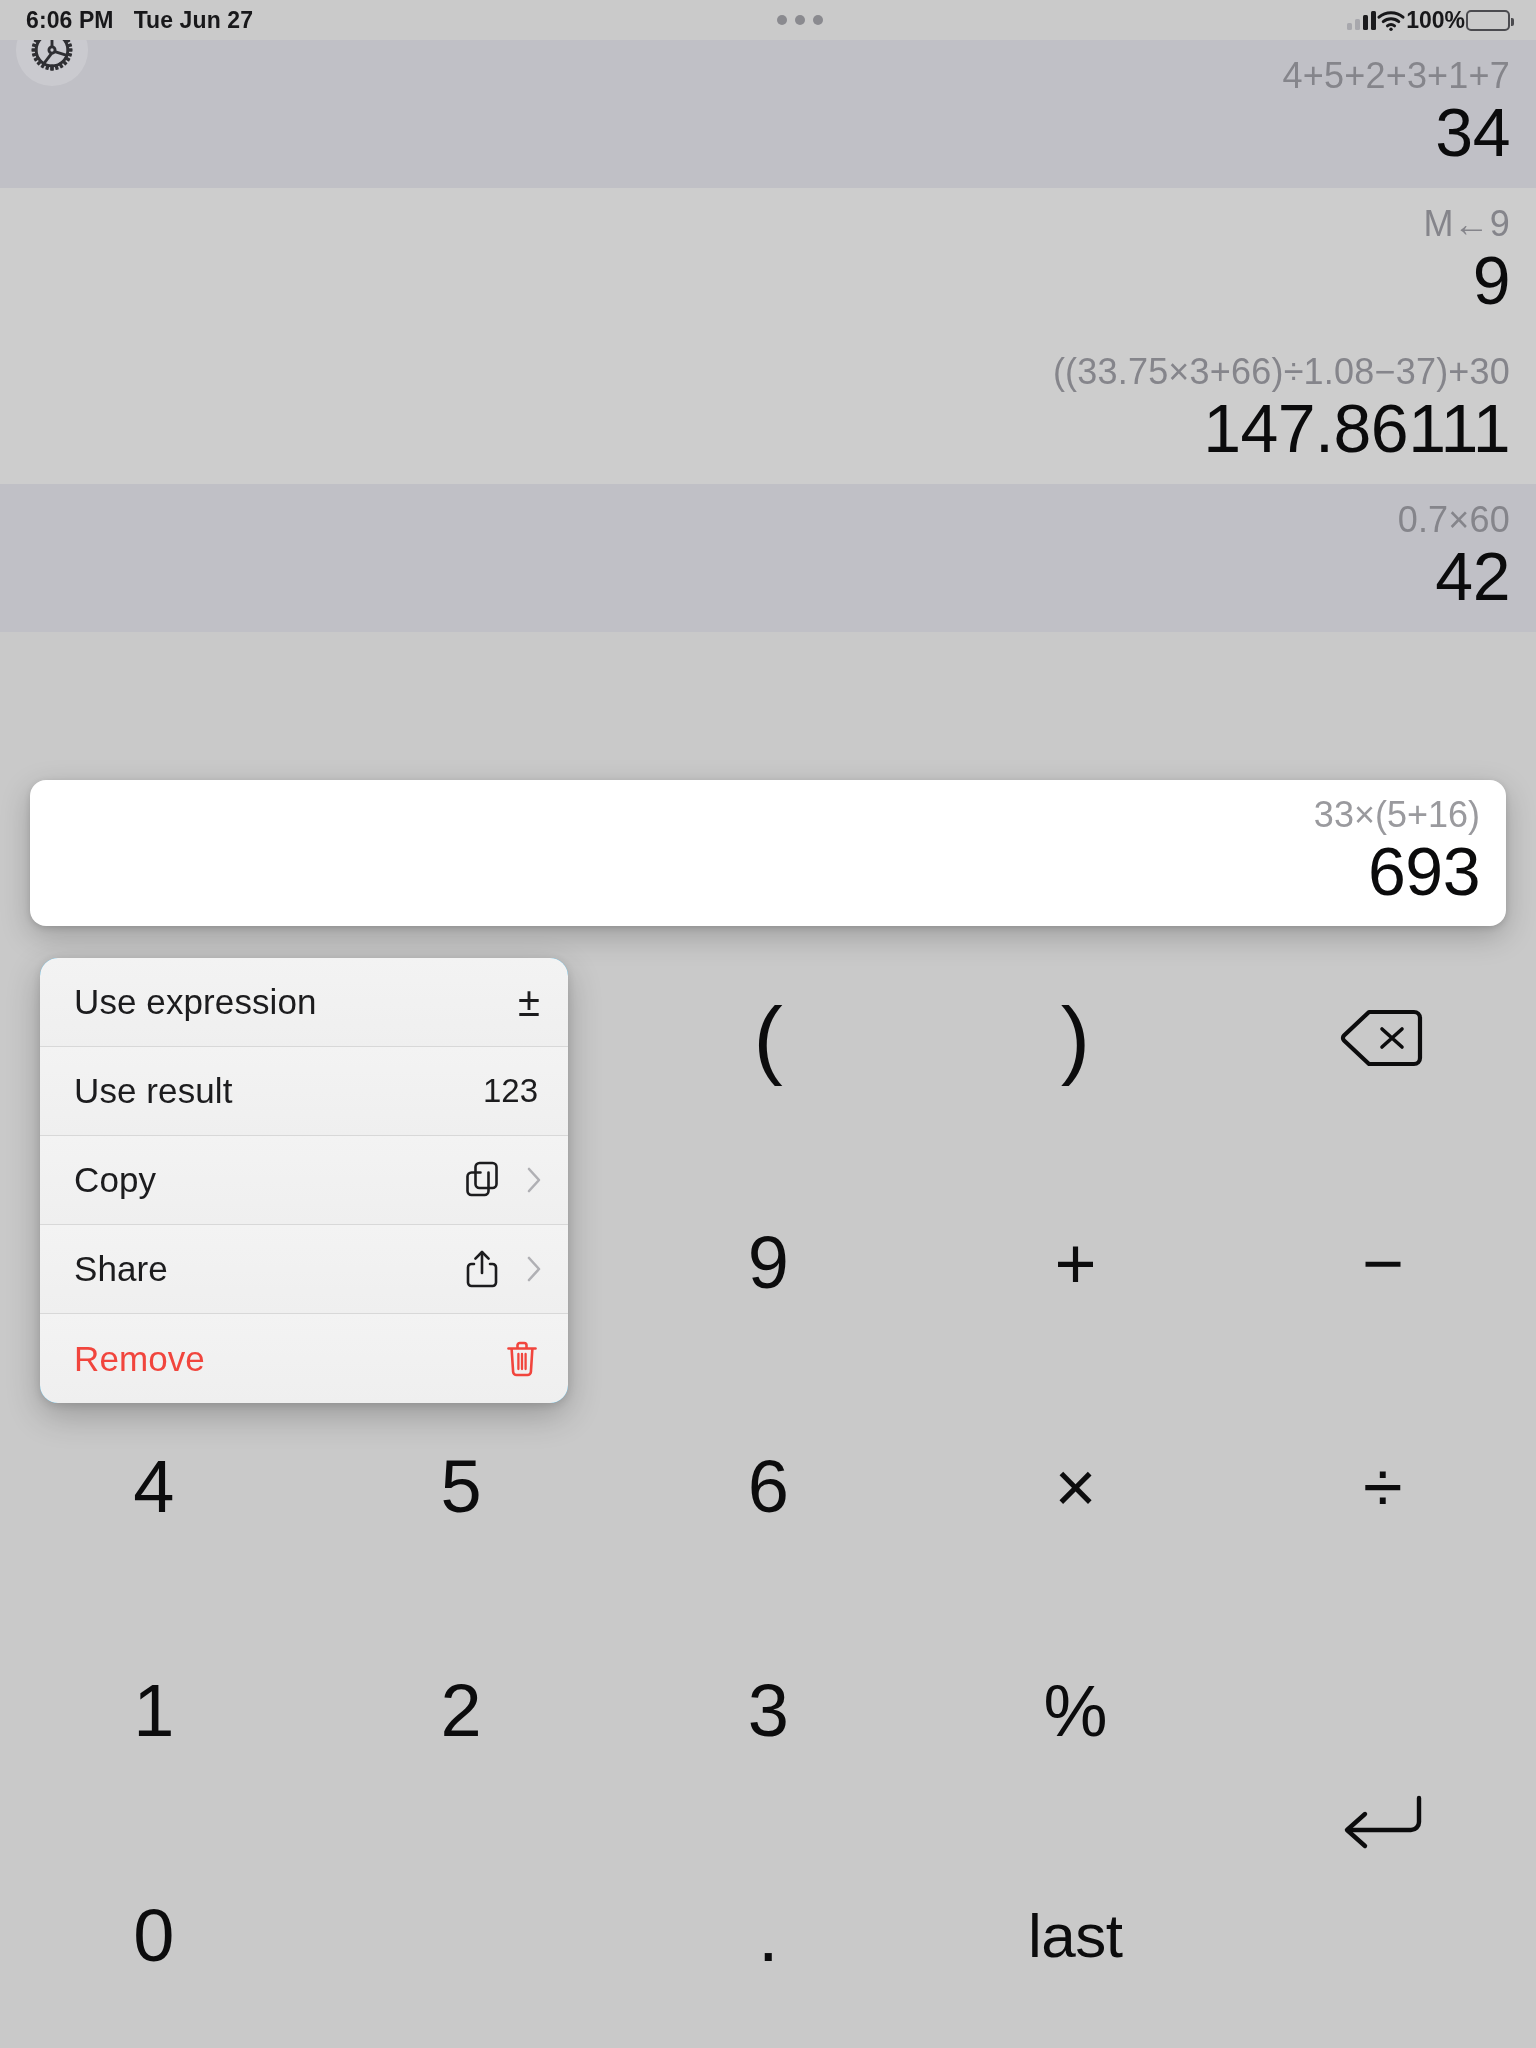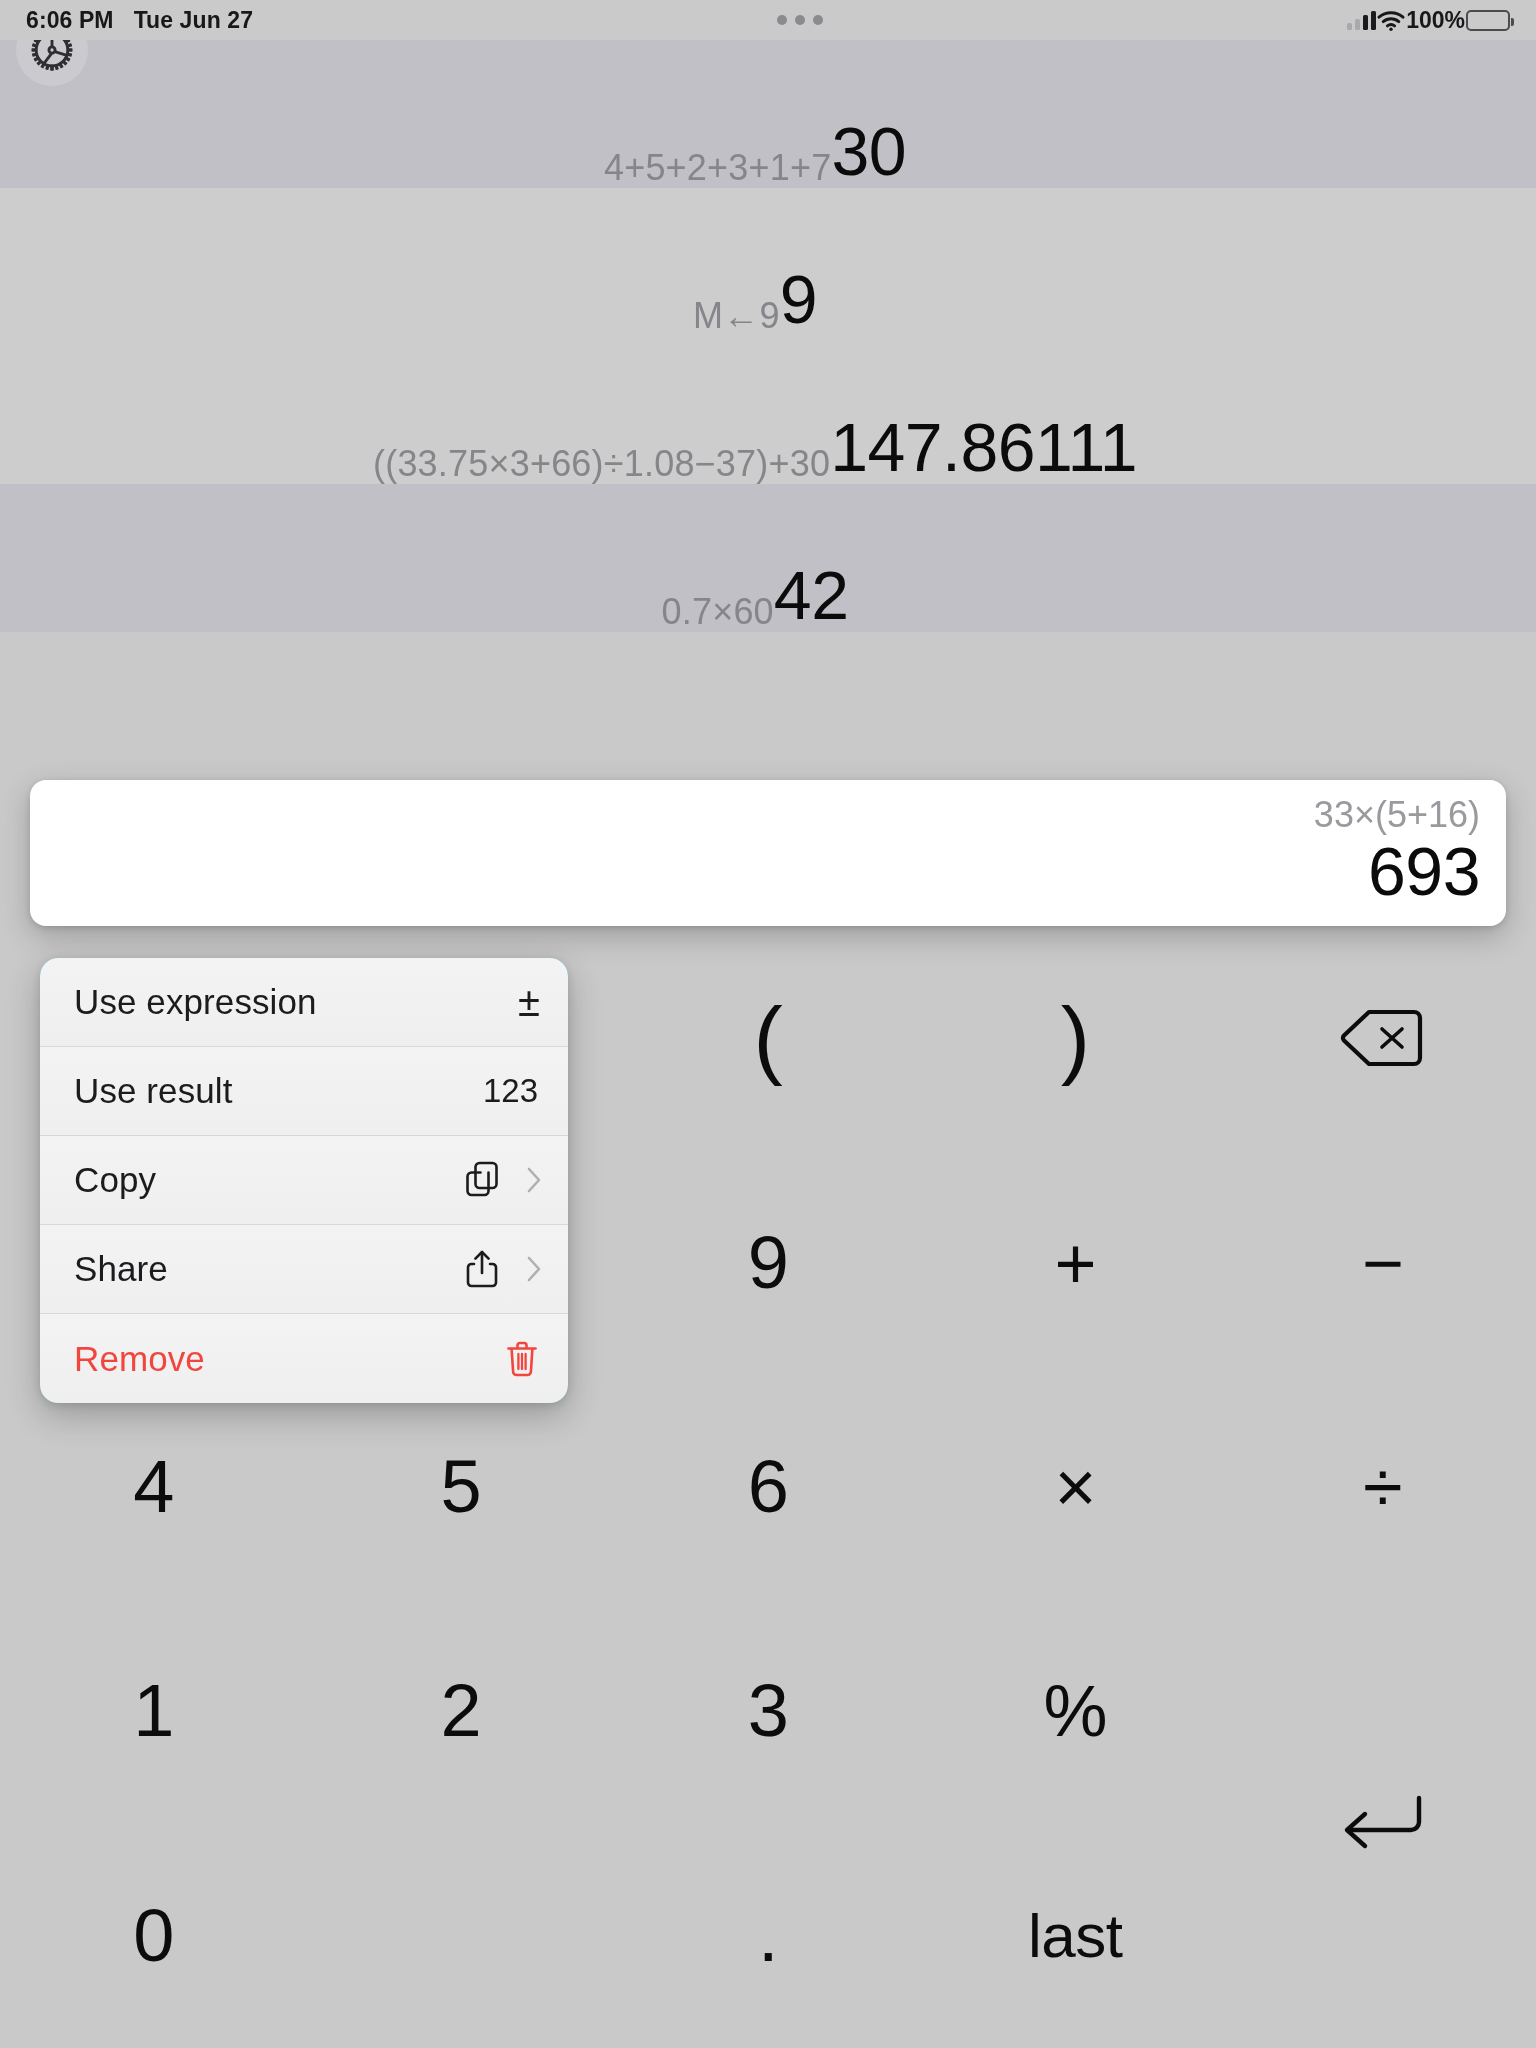--- a/index.html
+++ b/index.html
@@ -116,21 +116,21 @@
     width: 1536px;
     height: 740px;
     z-index: 10;
   }
   .hrow {
     position: relative;
     width: 100%;
     height: 148px;
     padding-right: 26px;
     display: flex;
-    flex-direction: row;
+    flex-direction: column;
     align-items: flex-end;
     justify-content: center;
   }
   .hrow.odd  { background: #c0c0c6; }
   .hrow.even { background: #cdcdcd; }
   .hrow .expr {
     font-size: 36px;
     color: #85858b;
     line-height: 1.0;
     letter-spacing: 0.2px;
@@ -313,21 +313,21 @@
       <span class="battery-pct">100%</span>
       <span class="battery">
         <span class="battery-fill"></span>
       </span>
     </div>
   </div>
 
   <div class="history">
     <div class="hrow odd">
       <div class="expr">4+5+2+3+1+7</div>
-      <div class="res">30</div>
+      <div class="res">34</div>
     </div>
     <div class="hrow even">
       <div class="expr">M←9</div>
       <div class="res">9</div>
     </div>
     <div class="hrow even">
       <div class="expr">((33.75×3+66)÷1.08−37)+30</div>
       <div class="res">147.86111</div>
     </div>
     <div class="hrow odd">

